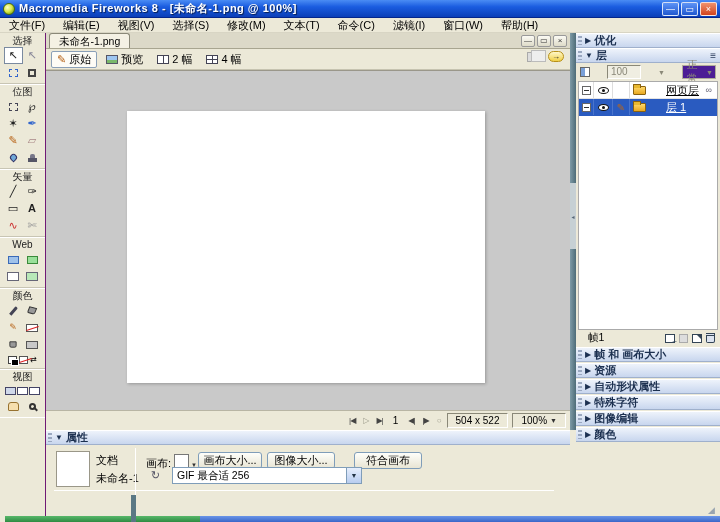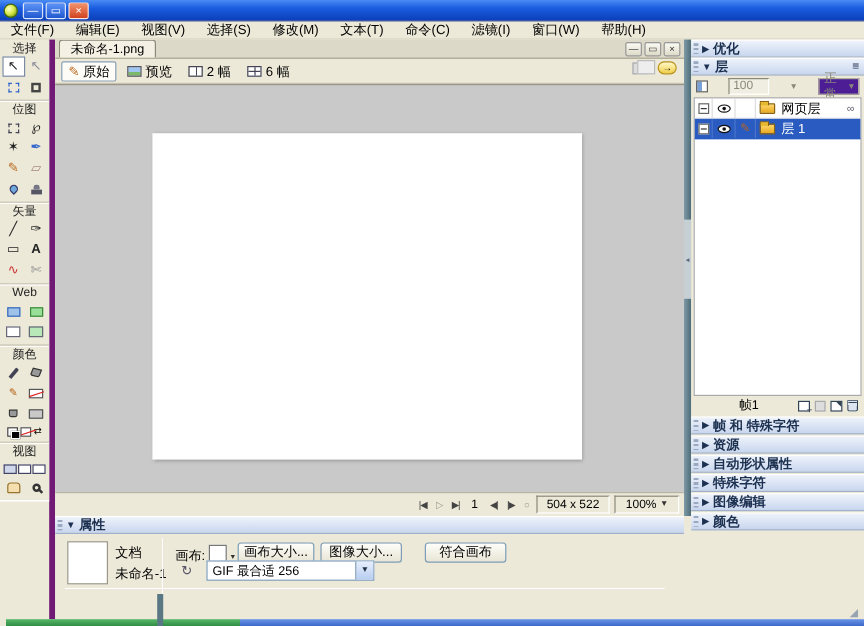--- a/index.html
+++ b/index.html
@@ -16,21 +16,21 @@
   .winbtns{display:flex;gap:2px;margin-right:3px;}
   .wbtn{width:17px;height:14px;border:1px solid rgba(255,255,255,.8);border-radius:2px;color:#fff;
     font-size:9px;line-height:12px;text-align:center;background:linear-gradient(#5e94f6,#2058d0);}
   .wbtn.close{background:linear-gradient(#f0926c,#d2431f);}
   
   .menubar{position:absolute;left:0;top:18px;width:720px;height:15px;background:#ece9d8;
     display:flex;align-items:center;border-bottom:1px solid #d8d5c4;}
   .mitem{padding:0 9px;height:15px;line-height:15px;font-size:11px;white-space:nowrap;}
   
   .toolbox{position:absolute;left:0;top:33px;width:46px;height:483px;background:#ece9d8;
-    border-right:5px solid #701a75;}
+    border-right:1px solid #701a75;}
   .tsec{border-bottom:1px solid #c8c5b4;box-shadow:0 1px 0 #fff;padding:1px 0 2px;}
   .tlabel{font-size:10px;color:#222;text-align:center;height:13px;line-height:13px;}
   .tgrid{display:grid;grid-template-columns:19px 19px;justify-content:center;}
   .trow3{display:flex;justify-content:center;gap:1px;height:15px;align-items:center;}
   .tcell{height:17px;display:flex;align-items:center;justify-content:center;font-size:11px;color:#222;}
   .tcell.sel{background:#fff;border:1px solid #7a8aa0;}
   .tminis{display:flex;justify-content:center;gap:2px;align-items:center;height:13px;}
   
   .g{line-height:1;}
   .dash-box{width:9px;height:8px;border:1px dashed #445;}
@@ -107,31 +107,31 @@
   .tinyarr{font-size:7px;color:#8a8878;}
   .blendsel{flex:1;height:14px;background:#4c1d95;border:1px solid #b0ad9c;display:flex;align-items:center;
     font-size:10.5px;color:#8a8878;padding-left:4px;}
   .blendsel .tinyarr{margin-left:auto;margin-right:2px;}
   .layerlist{position:absolute;left:2px;right:2px;top:48px;height:249px;background:#fff;border:1px solid #aaa;}
   .lrow{height:17px;display:flex;align-items:center;border-bottom:1px solid #e4e4e4;font-size:11px;}
   .lrow.sel{background:#2a5bc0;color:#fff;border-bottom-color:#2a5bc0;}
   .lc{display:flex;align-items:center;justify-content:center;height:100%;border-right:1px solid #ddd;}
   .lrow.sel .lc{border-right-color:#4a74cc;}
   .lc.c1{width:15px;}.lc.c2{width:19px;}.lc.c3{width:17px;}
-  .lname{margin-left:5px;white-space:nowrap;}
+  .lname{margin-left:20px;white-space:nowrap;text-decoration:underline;}
   .lright{margin-left:auto;margin-right:5px;color:#667;font-size:9px;}
   .i-exp{width:9px;height:9px;border:1px solid #666;background:#fff;position:relative;}
   .i-exp::after{content:"";position:absolute;left:1px;top:3px;width:5px;height:1px;background:#333;}
   .i-eye{width:11px;height:7px;border:1px solid #111;border-radius:50%;position:relative;background:#fff;}
   .i-eye::after{content:"";position:absolute;left:3px;top:1px;width:3px;height:3px;background:#111;border-radius:50%;}
   .i-pencil{color:#b8651a;font-size:10px;}
   .i-folder{width:13px;height:9px;background:linear-gradient(#ffd86a,#e8a820);border:1px solid #8a6210;border-radius:1px;position:relative;margin-left:3px;}
   .i-folder::before{content:"";position:absolute;left:-1px;top:-3px;width:6px;height:3px;background:#e8b830;border:1px solid #8a6210;border-bottom:none;border-radius:1px 1px 0 0;}
   .framebar{position:absolute;left:2px;right:2px;top:297px;height:16px;display:flex;align-items:center;font-size:10.5px;}
-  .framebar .flabel{margin-left:38px;}
+  .framebar .flabel{margin-left:10px;}
   .fics{margin-left:auto;display:flex;align-items:center;gap:4px;margin-right:3px;}
   .i-newbmp{width:10px;height:9px;border:1px solid #345;background:#fff;position:relative;}
   .i-newbmp::after{content:"+";position:absolute;right:-3px;bottom:-4px;font-size:8px;color:#345;}
   .i-masksq{width:9px;height:9px;border:1px solid #aaa;background:#ddd;}
   .i-newlayer{width:10px;height:9px;border:1px solid #345;background:#fff;position:relative;}
   .i-newlayer::after{content:"";position:absolute;right:0;top:0;border:2px solid #345;border-left-color:transparent;border-bottom-color:transparent;}
   .i-trash{width:9px;height:10px;border:1px solid #345;border-top:3px double #345;background:#dce4f0;border-radius:0 0 2px 2px;}
   .brand{position:absolute;left:2px;top:441px;width:124px;height:38px;background:#fff;display:flex;align-items:center;justify-content:center;
     font-size:26px;font-weight:bold;color:#128a2e;letter-spacing:5px;box-shadow:0 0 0 1px #e0ddcc;}
   .resizegrip{position:absolute;right:5px;top:472px;color:#98a4b0;font-size:9px;}
@@ -139,38 +139,39 @@
   .props{position:absolute;left:46px;top:430px;width:524px;height:86px;background:#ece9d8;}
   .props .phead{background:linear-gradient(#eef3fb,#c8d6ee);}
   .thumb{position:absolute;left:10px;top:21px;width:34px;height:36px;background:#fff;border:1px solid #9a9788;}
   .plab{position:absolute;font-size:11px;white-space:nowrap;}
   .vline{position:absolute;left:89px;top:18px;width:1px;height:62px;background:#c6c3b2;border-right:1px solid #fff;}
   .cswatch{position:absolute;left:128px;top:24px;width:15px;height:15px;background:#fff;border:1px solid #777;}
   .cswarr{position:absolute;left:145px;top:32px;font-size:6px;color:#333;}
   .xpbtn{position:absolute;top:22px;height:17px;border:1px solid #7f9db9;border-radius:3px;font-size:11px;
     background:linear-gradient(#fefefa,#e8e5d4);text-align:center;line-height:15px;white-space:nowrap;}
   .i-refresh{position:absolute;left:105px;top:39px;font-size:11px;color:#556;}
-  .expsel{position:absolute;left:126px;top:37px;width:140px;height:17px;background:#fff;border:1px solid #7f9db9;
+  .expsel{position:absolute;left:126px;top:37px;width:190px;height:17px;background:#fff;border:1px solid #7f9db9;
     display:flex;align-items:center;font-size:10.5px;}
   .expsel .txt{padding-left:4px;white-space:nowrap;overflow:hidden;flex:1;}
   .expsel .btn{width:15px;height:100%;background:linear-gradient(#e6eefc,#b8cdf0);border-left:1px solid #7f9db9;
     font-size:7px;color:#234;display:flex;align-items:center;justify-content:center;}
   .hline{position:absolute;left:8px;top:60px;width:500px;height:1px;background:#cfccbc;border-bottom:1px solid #fff;}
   
   .strip-green{position:absolute;left:5px;bottom:0;width:195px;height:6px;background:linear-gradient(#58b86a,#2e8a42);z-index:5;}
   .strip-blue{position:absolute;left:200px;bottom:0;width:520px;height:6px;background:linear-gradient(#6a95e8,#3a66c8);z-index:5;}
   .vstub{position:absolute;left:131px;top:495px;width:5px;height:27px;background:#5a7884;z-index:6;}
 </style>
 </head>
 <body>
 
 <div id="app">
 
   <div class="titlebar">
     <div class="fw-logo"></div>
+    <div class="wtitle">Macromedia Fireworks 8 - [未命名-1.png @ 100%]</div>
     <div class="winbtns">
       <div class="wbtn">—</div>
       <div class="wbtn">▭</div>
       <div class="wbtn close">×</div>
     </div>
   </div>
 
   <div class="menubar">
     <div class="mitem">文件(F)</div>
     <div class="mitem">编辑(E)</div>
@@ -334,21 +335,21 @@
       <div class="dtbtn">
         <span class="i-prevw"></span>
         <span>预览</span>
       </div>
       <div class="dtbtn">
         <span class="i-2up"></span>
         <span>2 幅</span>
       </div>
       <div class="dtbtn">
         <span class="i-4up"></span>
-        <span>6 幅</span>
+        <span>4 幅</span>
       </div>
     </div>
     <div class="dtright">
       <span class="i-winpair"></span>
       <span class="i-qe">→</span>
     </div>
     <div class="canvas-area">
       <div class="canvas"></div>
     </div>
     <div class="statusbar">
@@ -428,21 +429,21 @@
         <span class="i-newbmp"></span>
         <span class="i-masksq"></span>
         <span class="i-newlayer"></span>
         <span class="i-trash"></span>
       </span>
     </div>
 
     <div class="phead" style="top:314px;">
       <span class="grip"></span>
       <span class="arr">▶</span>
-      <span>帧 和 特殊字符</span>
+      <span>帧 和 画布大小</span>
     </div>
     <div class="phead" style="top:330px;">
       <span class="grip"></span>
       <span class="arr">▶</span>
       <span>资源</span>
     </div>
     <div class="phead" style="top:346px;">
       <span class="grip"></span>
       <span class="arr">▶</span>
       <span>自动形状属性</span>

